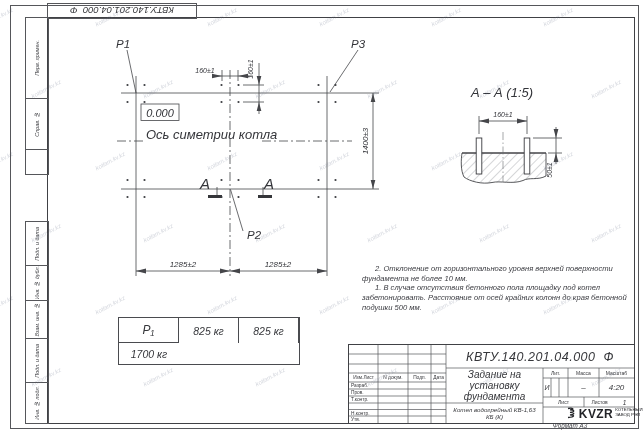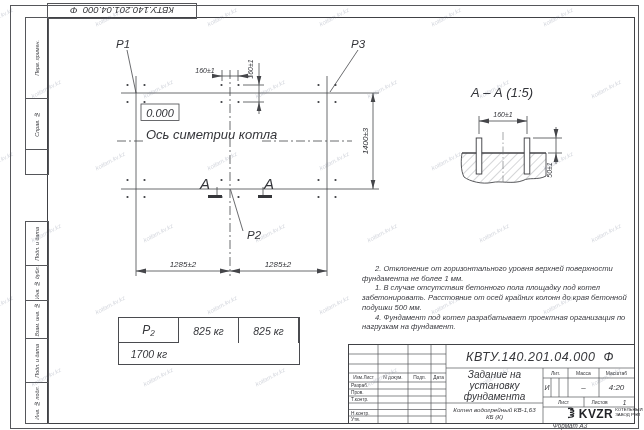--- a/index.html
+++ b/index.html
@@ -171,28 +171,27 @@
         <polygon points="527,121 517,118.6 517,123.4"></polygon>
         <polygon points="556,138 553.6,129 558.4,129"></polygon>
         <polygon points="556,153 553.6,162 558.4,162"></polygon>
       </g>
       <text x="503" y="117" font-size="7" text-anchor="middle">160±1</text>
       <text x="552" y="170" font-size="7" text-anchor="middle" transform="rotate(-90 552 170)">50±1</text>
     </g>
   </svg>
 
   <div class="c notes" style="left:362px;top:264px;width:268px;">
-    <p>2. Отклонение от горизонтального уровня верхней поверхности фундамента не более 1 мм.</p>
+    <p>2. Отклонение от горизонтального уровня верхней поверхности фундамента не более 10 мм.</p>
     <p>1. В случае отсутствия бетонного пола площадку под котел забетонировать. Расстояние от осей крайних колонн до края бетонной подушки 500 мм.</p>
-    <p>4. Фундамент под котел разрабатывает проектная организация по нагрузкам на фундамент.</p>
   </div>
 
   <div class="c" style="left:118px;top:317px;width:180px;height:46px;border:0.9px solid #4a4b4f;
               display:grid;grid-template-columns:60px 60px 60px;grid-template-rows:25px 21px;">
-    <div class="cellTxt it" style="font-size:12px;border-right:0.9px solid #4a4b4f;border-bottom:0.9px solid #4a4b4f;">Р₂</div>
+    <div class="cellTxt it" style="font-size:12px;border-right:0.9px solid #4a4b4f;border-bottom:0.9px solid #4a4b4f;">Р₁</div>
     <div class="cellTxt it" style="font-size:10.5px;border-right:0.9px solid #4a4b4f;">825 кг</div>
     <div class="cellTxt it" style="font-size:10.5px;border-right:0.9px solid #4a4b4f;">825 кг</div>
     <div class="cellTxt it" style="font-size:10.5px;">1700 кг</div>
   </div>
 
   <div class="c" id="tb" style="left:348px;top:344px;width:285px;height:78px;border:1.1px solid #404145;">
 
     <svg class="c" style="left:0;top:0;" width="285" height="78">
       <g stroke="#55565a" stroke-width="0.7">
         <line x1="29" y1="0" x2="29" y2="78"></line>

